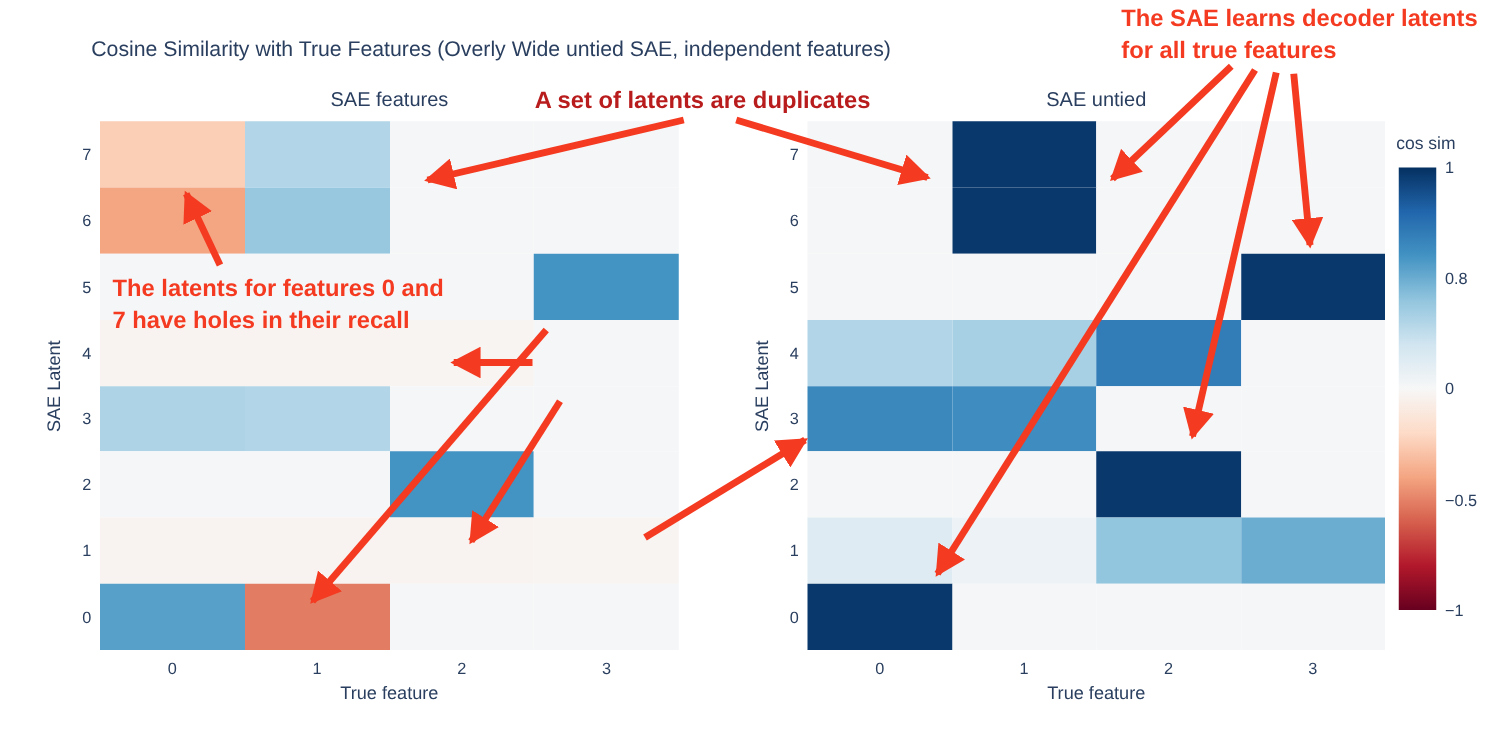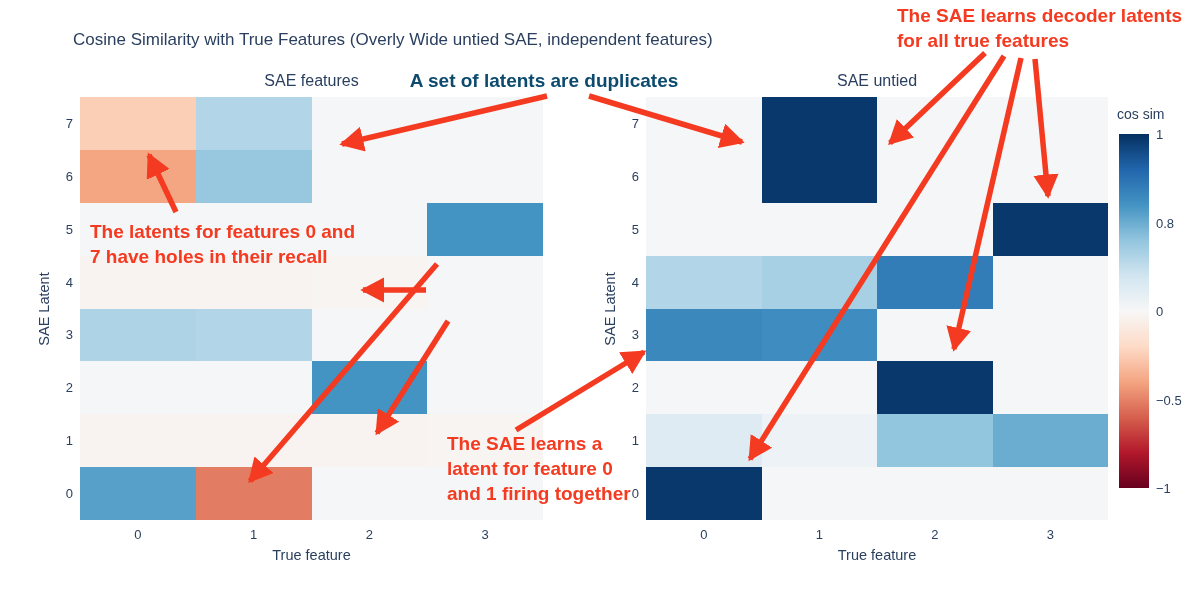--- a/index.html
+++ b/index.html
@@ -145,21 +145,18 @@
     <div class="tick xtick" style="left: 819.25px; top: 527px;">1</div>
     <div class="tick xtick" style="left: 934.75px; top: 527px;">2</div>
     <div class="tick xtick" style="left: 1050.25px; top: 527px;">3</div>
     <div class="axis-title y" style="left: 610px; top: 308.5px;">SAE Latent</div>
     <div class="axis-title x" style="left: 877px; top: 547px;">True feature</div>
     <div class="cbtick" style="top: 134px;">1</div>
     <div class="cbtick" style="top: 222.5px;">0.8</div>
     <div class="cbtick" style="top: 311px;">0</div>
     <div class="cbtick" style="top: 399.5px;">−0.5</div>
     <div class="cbtick" style="top: 488px;">−1</div>
-    <div class="annotation" style="left: 544px; top: 68px; color: #0c4a6e; transform: translateX(-50%); white-space: nowrap;">A set of latents are duplicates</div>
+    <div class="annotation" style="left: 562px; top: 68px; color: #b91c1c; transform: translateX(-50%); white-space: nowrap;">A set of latents are duplicates</div>
     <div class="annotation" style="left: 897px; top: 3px; color: rgb(244, 58, 32);">The SAE learns decoder latents
 for all true features</div>
     <div class="annotation" style="left: 90px; top: 219px; color: rgb(244, 58, 32);">The latents for features 0 and
 7 have holes in their recall</div>
-    <div class="annotation" style="left: 447px; top: 431px; color: rgb(244, 58, 32);">The SAE learns a
-latent for feature 0
-and 1 firing together</div>
   </div>
 
 </body></html>

